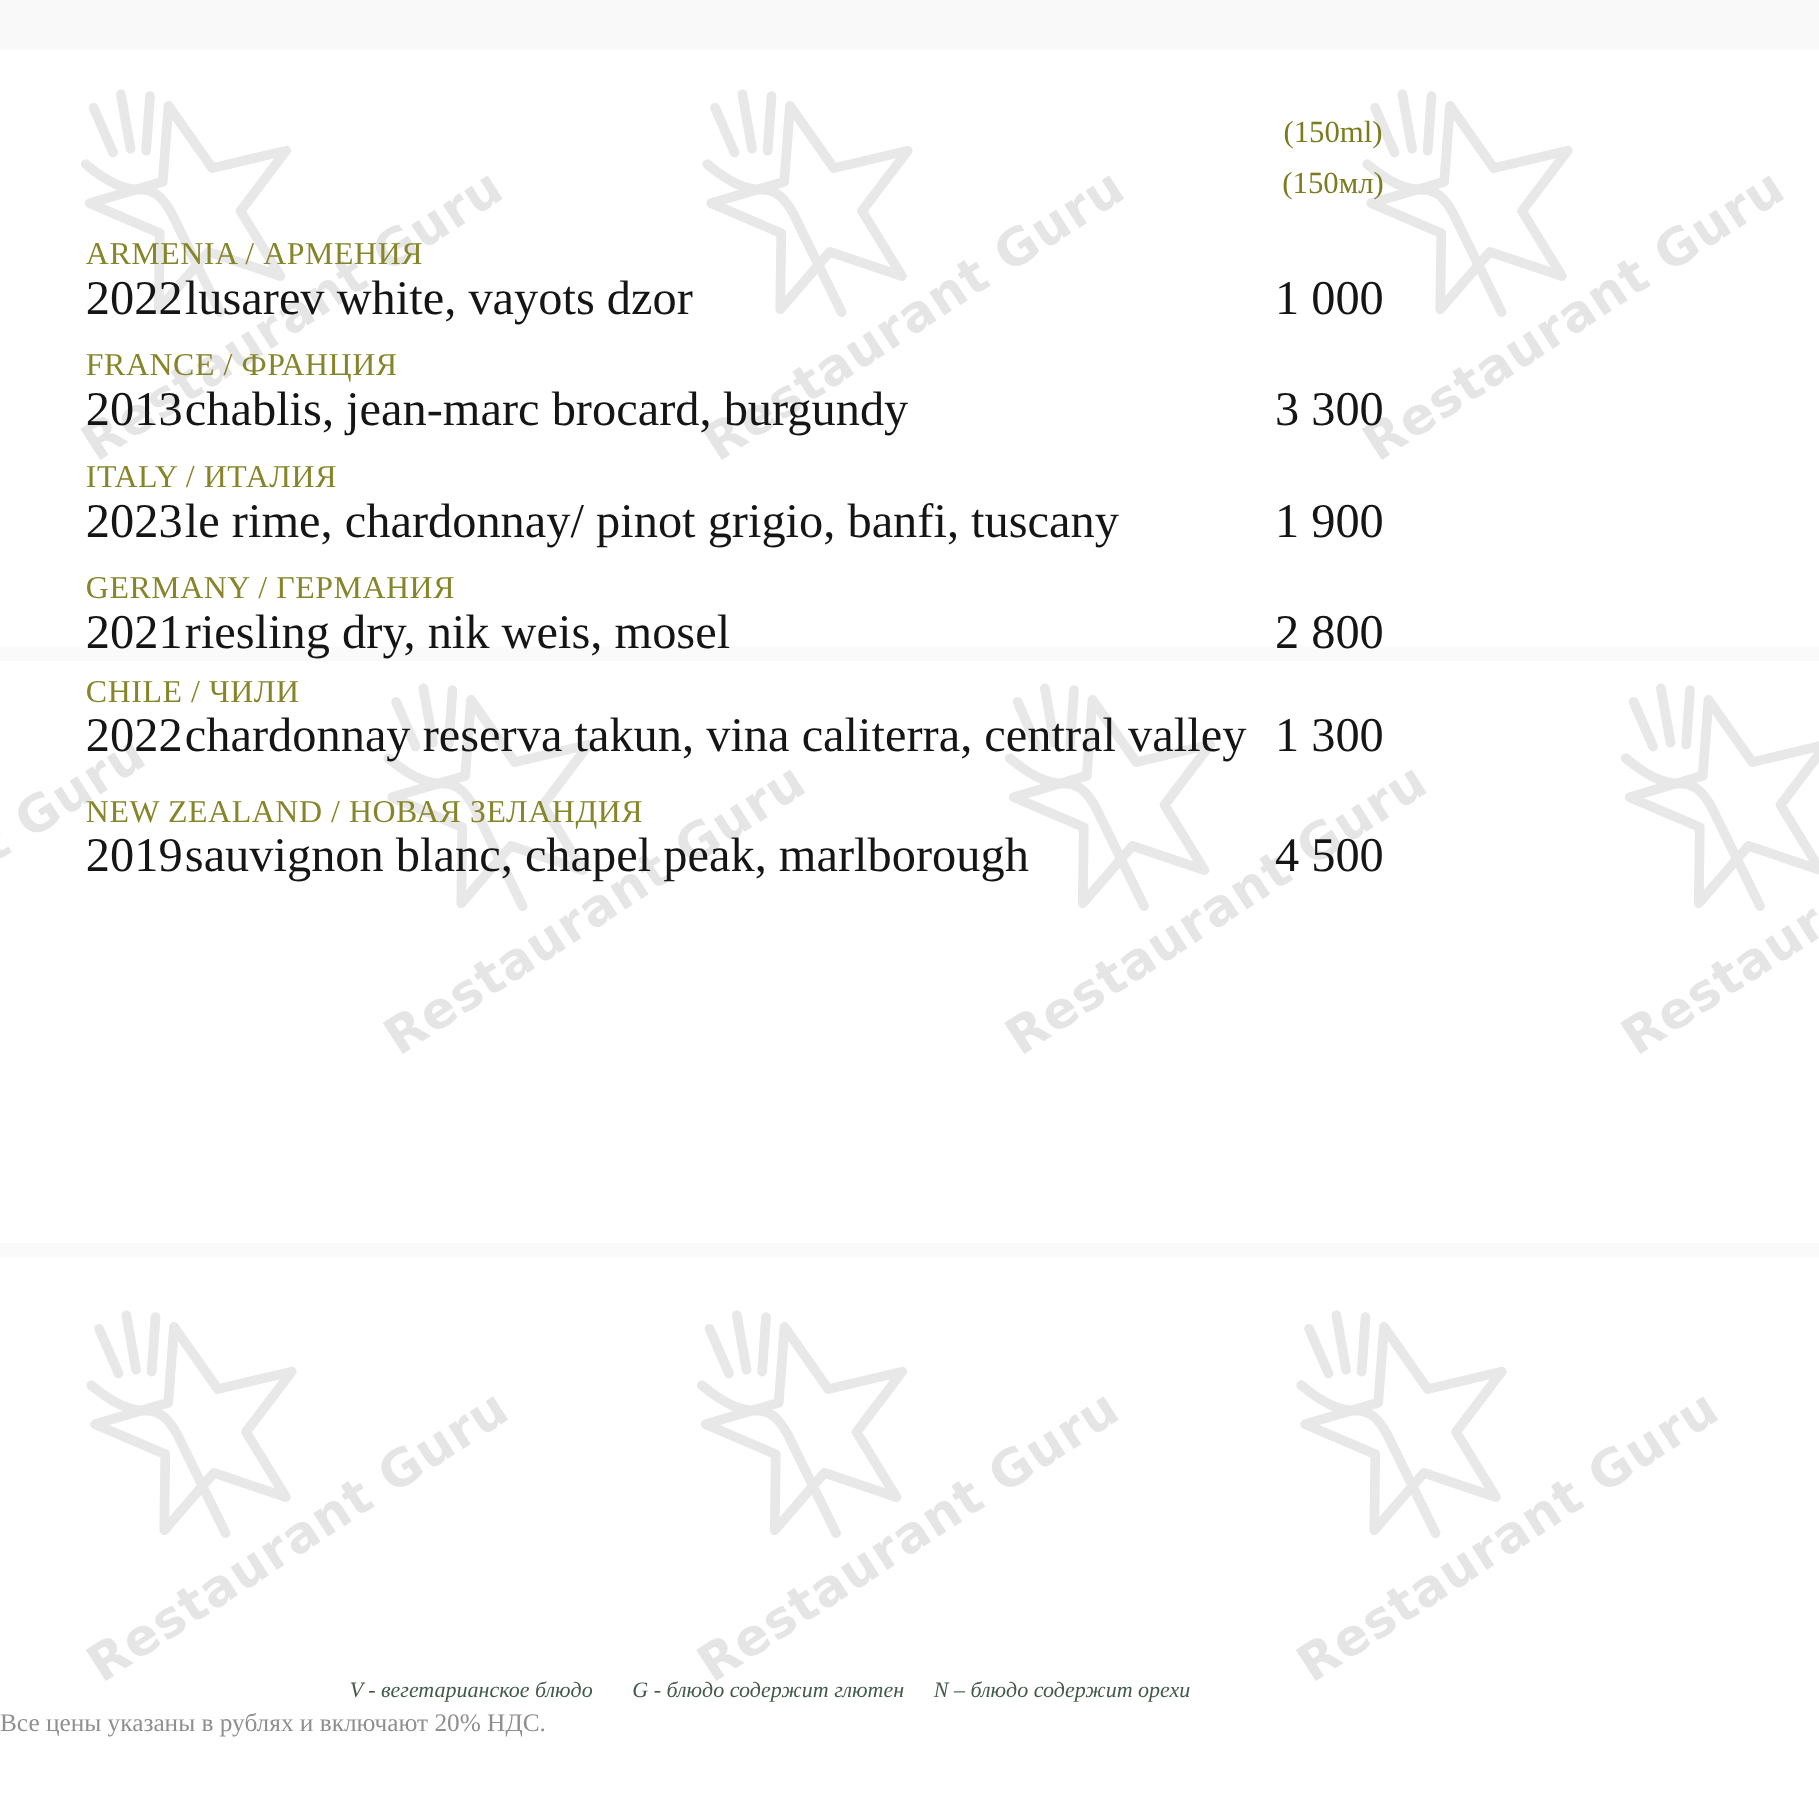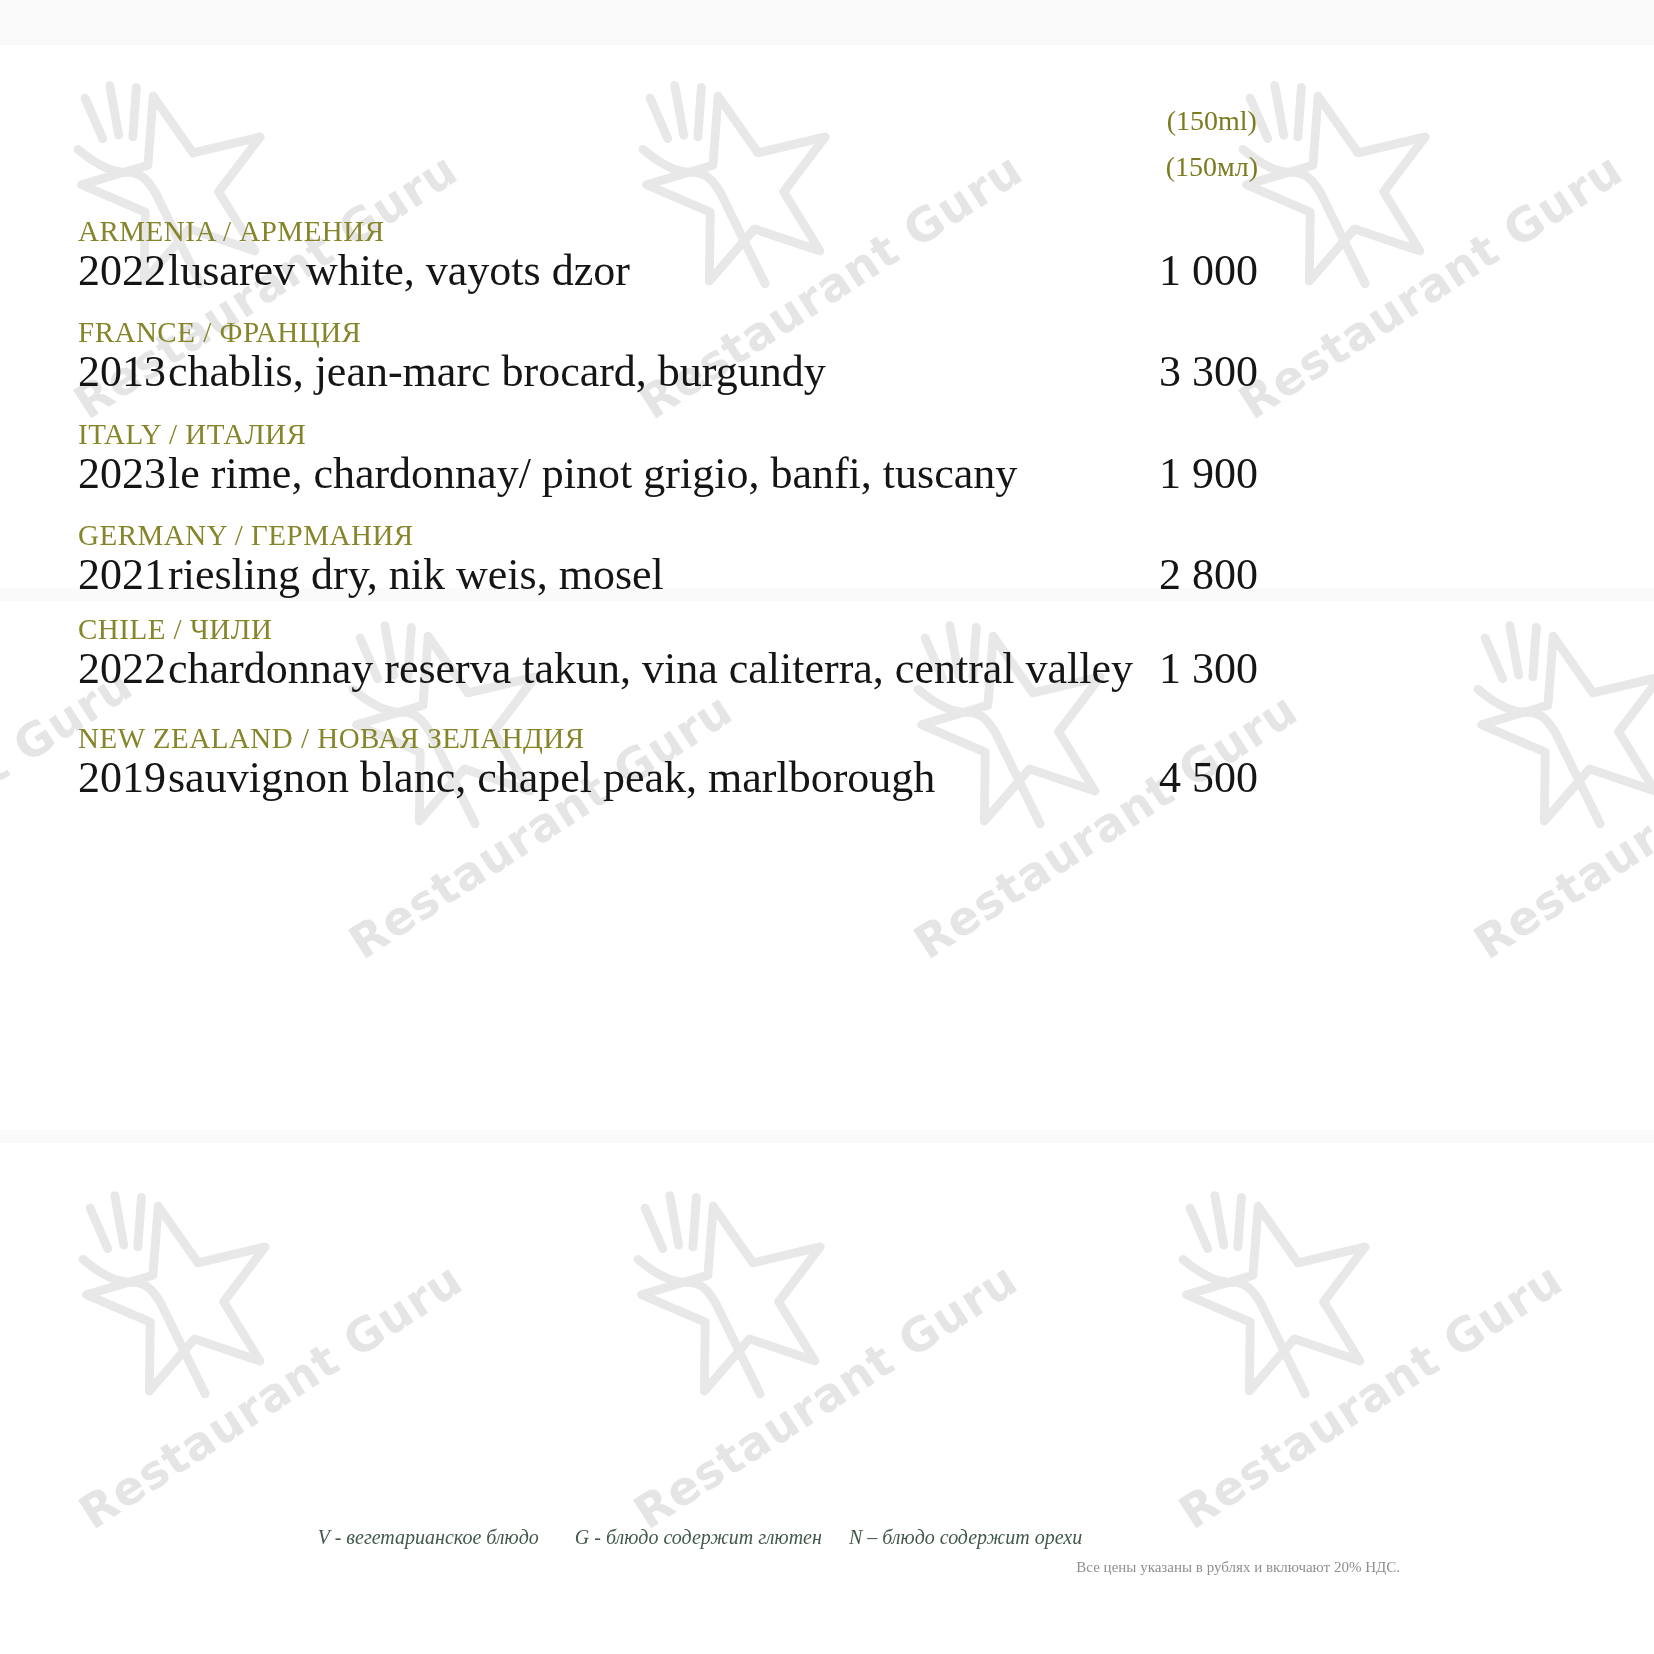--- a/index.html
+++ b/index.html
@@ -29,22 +29,22 @@
   .section{position:absolute;left:78px;width:1180px;}
   .region{font-size:29px;line-height:34px;color:#86852a;letter-spacing:0.5px;}
   .item{position:relative;margin-top:3px;font-size:44px;line-height:40px;color:#151515;}
   .year{display:inline-block;width:90px;}
   .price{position:absolute;right:0;top:0;}
 
   .legend{position:absolute;left:0;top:1522px;width:1400px;text-align:center;
           font-size:20px;line-height:30px;color:#42594a;font-style:italic;}
   .legend .g{margin-left:36px;}
   .legend .n{margin-left:27px;}
-  .note{position:absolute;left:0;top:1553px;width:1400px;text-align:right;
-        font-size:15px;line-height:28px;color:#8f8f8f;}
+  .note{position:absolute;left:0;top:1553px;width:1400px;text-align:left;
+        font-size:23px;line-height:28px;color:#8f8f8f;}
 </style>
 </head>
 <body>
 
 <div class="page">
 
   <div class="band top"></div>
   <div class="band mid1"></div>
   <div class="band mid2"></div>
 

